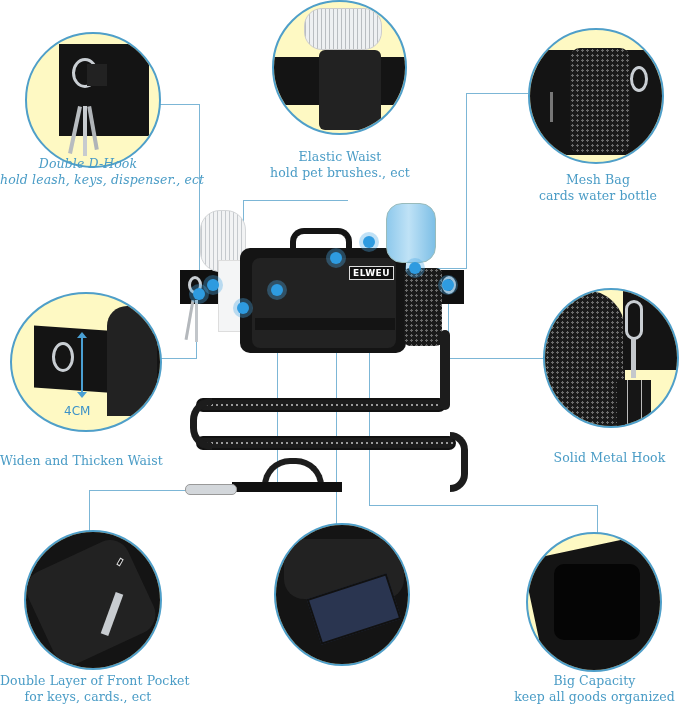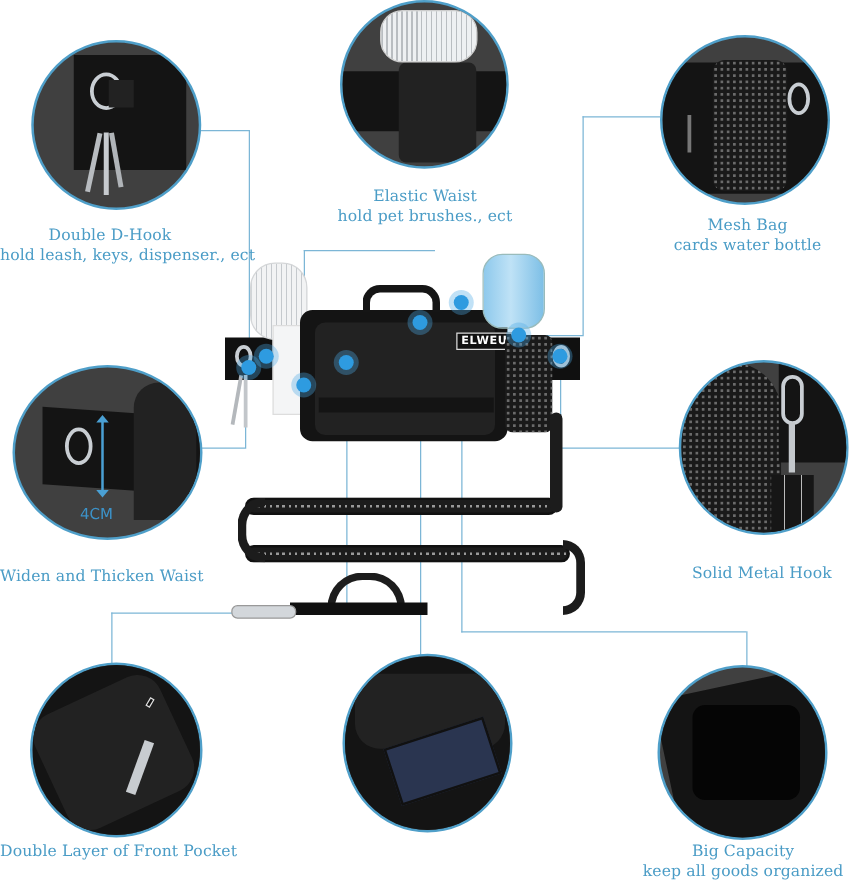--- a/index.html
+++ b/index.html
@@ -1,20 +1,20 @@
 <!DOCTYPE html>
 <html><head>
 <meta charset="utf-8">
 <style>
   html, body { margin:0; padding:0; background:#ffffff; }
   body { width:679px; height:706px; position:relative; overflow:hidden; font-family:"DejaVu Serif", serif; }
   .canvas { position:absolute; left:0; top:0; width:679px; height:706px; }
   .circle {
     position:absolute; border-radius:50%; border:2px solid #4f9fc9;
-    background:#404040; overflow:hidden; box-sizing:border-box;
+    background:#fef9c3; overflow:hidden; box-sizing:border-box;
   }
   .label {
     position:absolute; text-align:center; color:#4a9cc6; font-size:12.5px; line-height:16px;
     white-space:nowrap; letter-spacing:0.1px;
   }
   .line { position:absolute; background:#7cb6d6; }
   .dot {
     position:absolute; width:12px; height:12px; border-radius:50%; background:#2e9be0;
     box-shadow:0 0 0 4px rgba(74,170,230,0.35);
   }
@@ -88,21 +88,21 @@
       background-image:repeating-linear-gradient(90deg,#b9bdc1 0 1px,transparent 1px 4px);"></div>
   </div>
 
   <div class="circle" style="left:528px;top:28px;width:136px;height:136px;">
     <div class="blk" style="left:0;top:20px;width:140px;height:105px;"></div>
     <div class="mesh" style="left:40px;top:18px;width:60px;height:105px;border-radius:10px;"></div>
     <div style="position:absolute;left:20px;top:62px;width:3px;height:30px;background:#777;"></div>
     <div class="metal" style="left:100px;top:36px;width:18px;height:26px;"></div>
   </div>
 
-  <div class="label" style="left:0px;top:180px;width:176px;">
+  <div class="label" style="left:0px;top:156px;width:176px;font-style:italic;">
     <div>Double D-Hook</div>
     <div>hold leash, keys, dispenser., ect</div>
   </div>
   <div class="label" style="left:250px;top:149px;width:180px;">
     <div>Elastic Waist</div>
     <div>hold pet brushes., ect</div>
   </div>
   <div class="label" style="left:518px;top:172px;width:160px;">
     <div>Mesh Bag</div>
     <div>cards water bottle</div>
@@ -139,21 +139,21 @@
     <div class="strap" style="left:180px;top:270px;width:284px;height:34px;"></div>
 
     <div style="position:absolute;left:200px;top:210px;width:44px;height:60px;border-radius:20px;background:#f2f3f4;border:1px solid #d4d6d8;
       background-image:repeating-linear-gradient(90deg,#c5c9cd 0 1px,transparent 1px 4px);"></div>
     <div style="position:absolute;left:218px;top:260px;width:22px;height:70px;background:#f4f5f6;border:1px solid #ddd;"></div>
 
     <div class="blk" style="left:240px;top:248px;width:166px;height:105px;border-radius:10px;"></div>
     <div class="blk2" style="left:252px;top:258px;width:144px;height:90px;border-radius:8px;"></div>
     <div style="position:absolute;left:290px;top:228px;width:62px;height:22px;border:6px solid #151515;border-bottom:none;border-radius:14px 14px 0 0;box-sizing:border-box;"></div>
     <div class="blk" style="left:255px;top:318px;width:140px;height:12px;"></div>
-    <div class="logo" style="left:365px;top:266px;text-align:center;">ELWEU</div>
+    <div class="logo" style="left:349px;top:266px;text-align:center;">ELWEU</div>
 
     <div class="mesh" style="left:404px;top:268px;width:38px;height:78px;border-radius:6px;"></div>
 
     <div style="position:absolute;left:386px;top:203px;width:48px;height:58px;border-radius:16px;background:linear-gradient(90deg,#8ec9ec,#bfe2f6 45%,#7dbfe6);border:1px solid #9bb;"></div>
 
     <div class="metal" style="left:188px;top:276px;width:14px;height:18px;"></div>
     <div class="metal" style="left:442px;top:276px;width:14px;height:18px;"></div>
 
     <div style="position:absolute;left:188px;top:300px;width:3px;height:40px;background:#b4b8bc;transform:rotate(10deg);"></div>
     <div style="position:absolute;left:195px;top:300px;width:3px;height:42px;background:#c2c6ca;"></div>
@@ -192,19 +192,20 @@
     <div style="position:absolute;left:36px;top:60px;width:80px;height:44px;background:#2a3550;border:2px solid #111;transform:rotate(-18deg);"></div>
   </div>
 
   <div class="circle" style="left:526px;top:532px;width:136px;height:140px;">
     <div class="blk" style="left:6px;top:12px;width:130px;height:126px;border-radius:20px;transform:rotate(-12deg);"></div>
     <div style="position:absolute;left:26px;top:30px;width:86px;height:76px;background:#050505;border-radius:10px;"></div>
   </div>
 
   <div class="label" style="left:0px;top:673px;width:176px;">
     <div>Double Layer of Front Pocket</div>
+    <div>for keys, cards., ect</div>
   </div>
   <div class="label" style="left:510px;top:673px;width:169px;">
     <div>Big Capacity</div>
     <div>keep all goods organized</div>
   </div>
 
 </div>
 
 </body></html>

